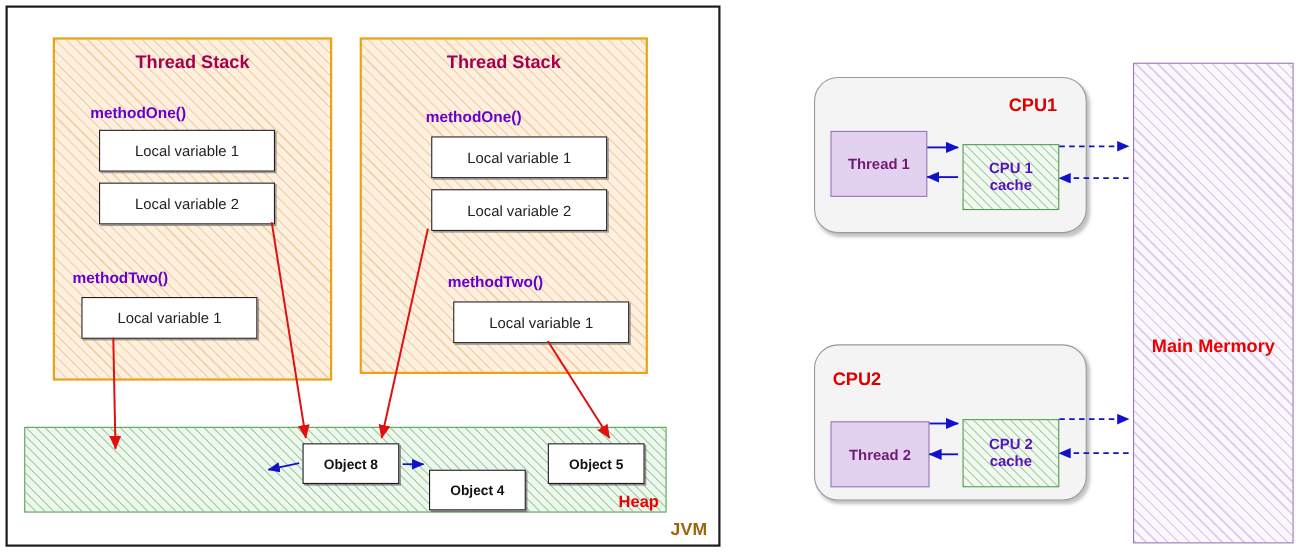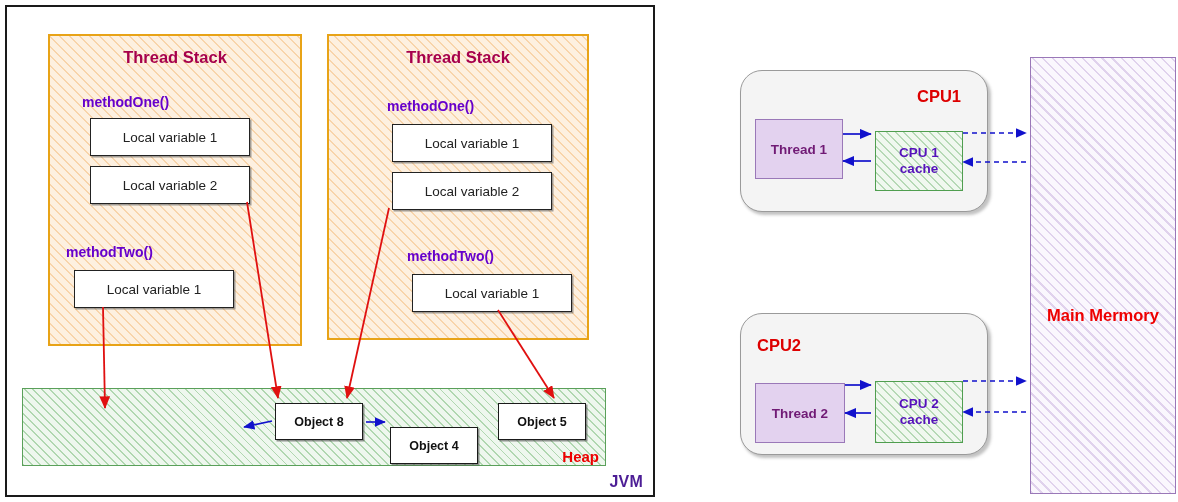--- a/index.html
+++ b/index.html
@@ -23,21 +23,21 @@
     position: absolute;
     left: 5px; top: 5px;
     width: 650px; height: 492px;
     border: 2px solid #1a1a1a;
     box-sizing: border-box;
     background: #fff;
   }
   .jvm-label {
     position: absolute;
     right: 10px; bottom: 4px;
-    color: #4c1d95;
+    color: #a16207;
     font-weight: bold;
     font-size: 16px;
     letter-spacing: .2px;
   }
 
   .thread-stack {
     position: absolute;
     border: 2px solid #e8a317;
     box-sizing: border-box;
     background-color: #fdf0e0;

